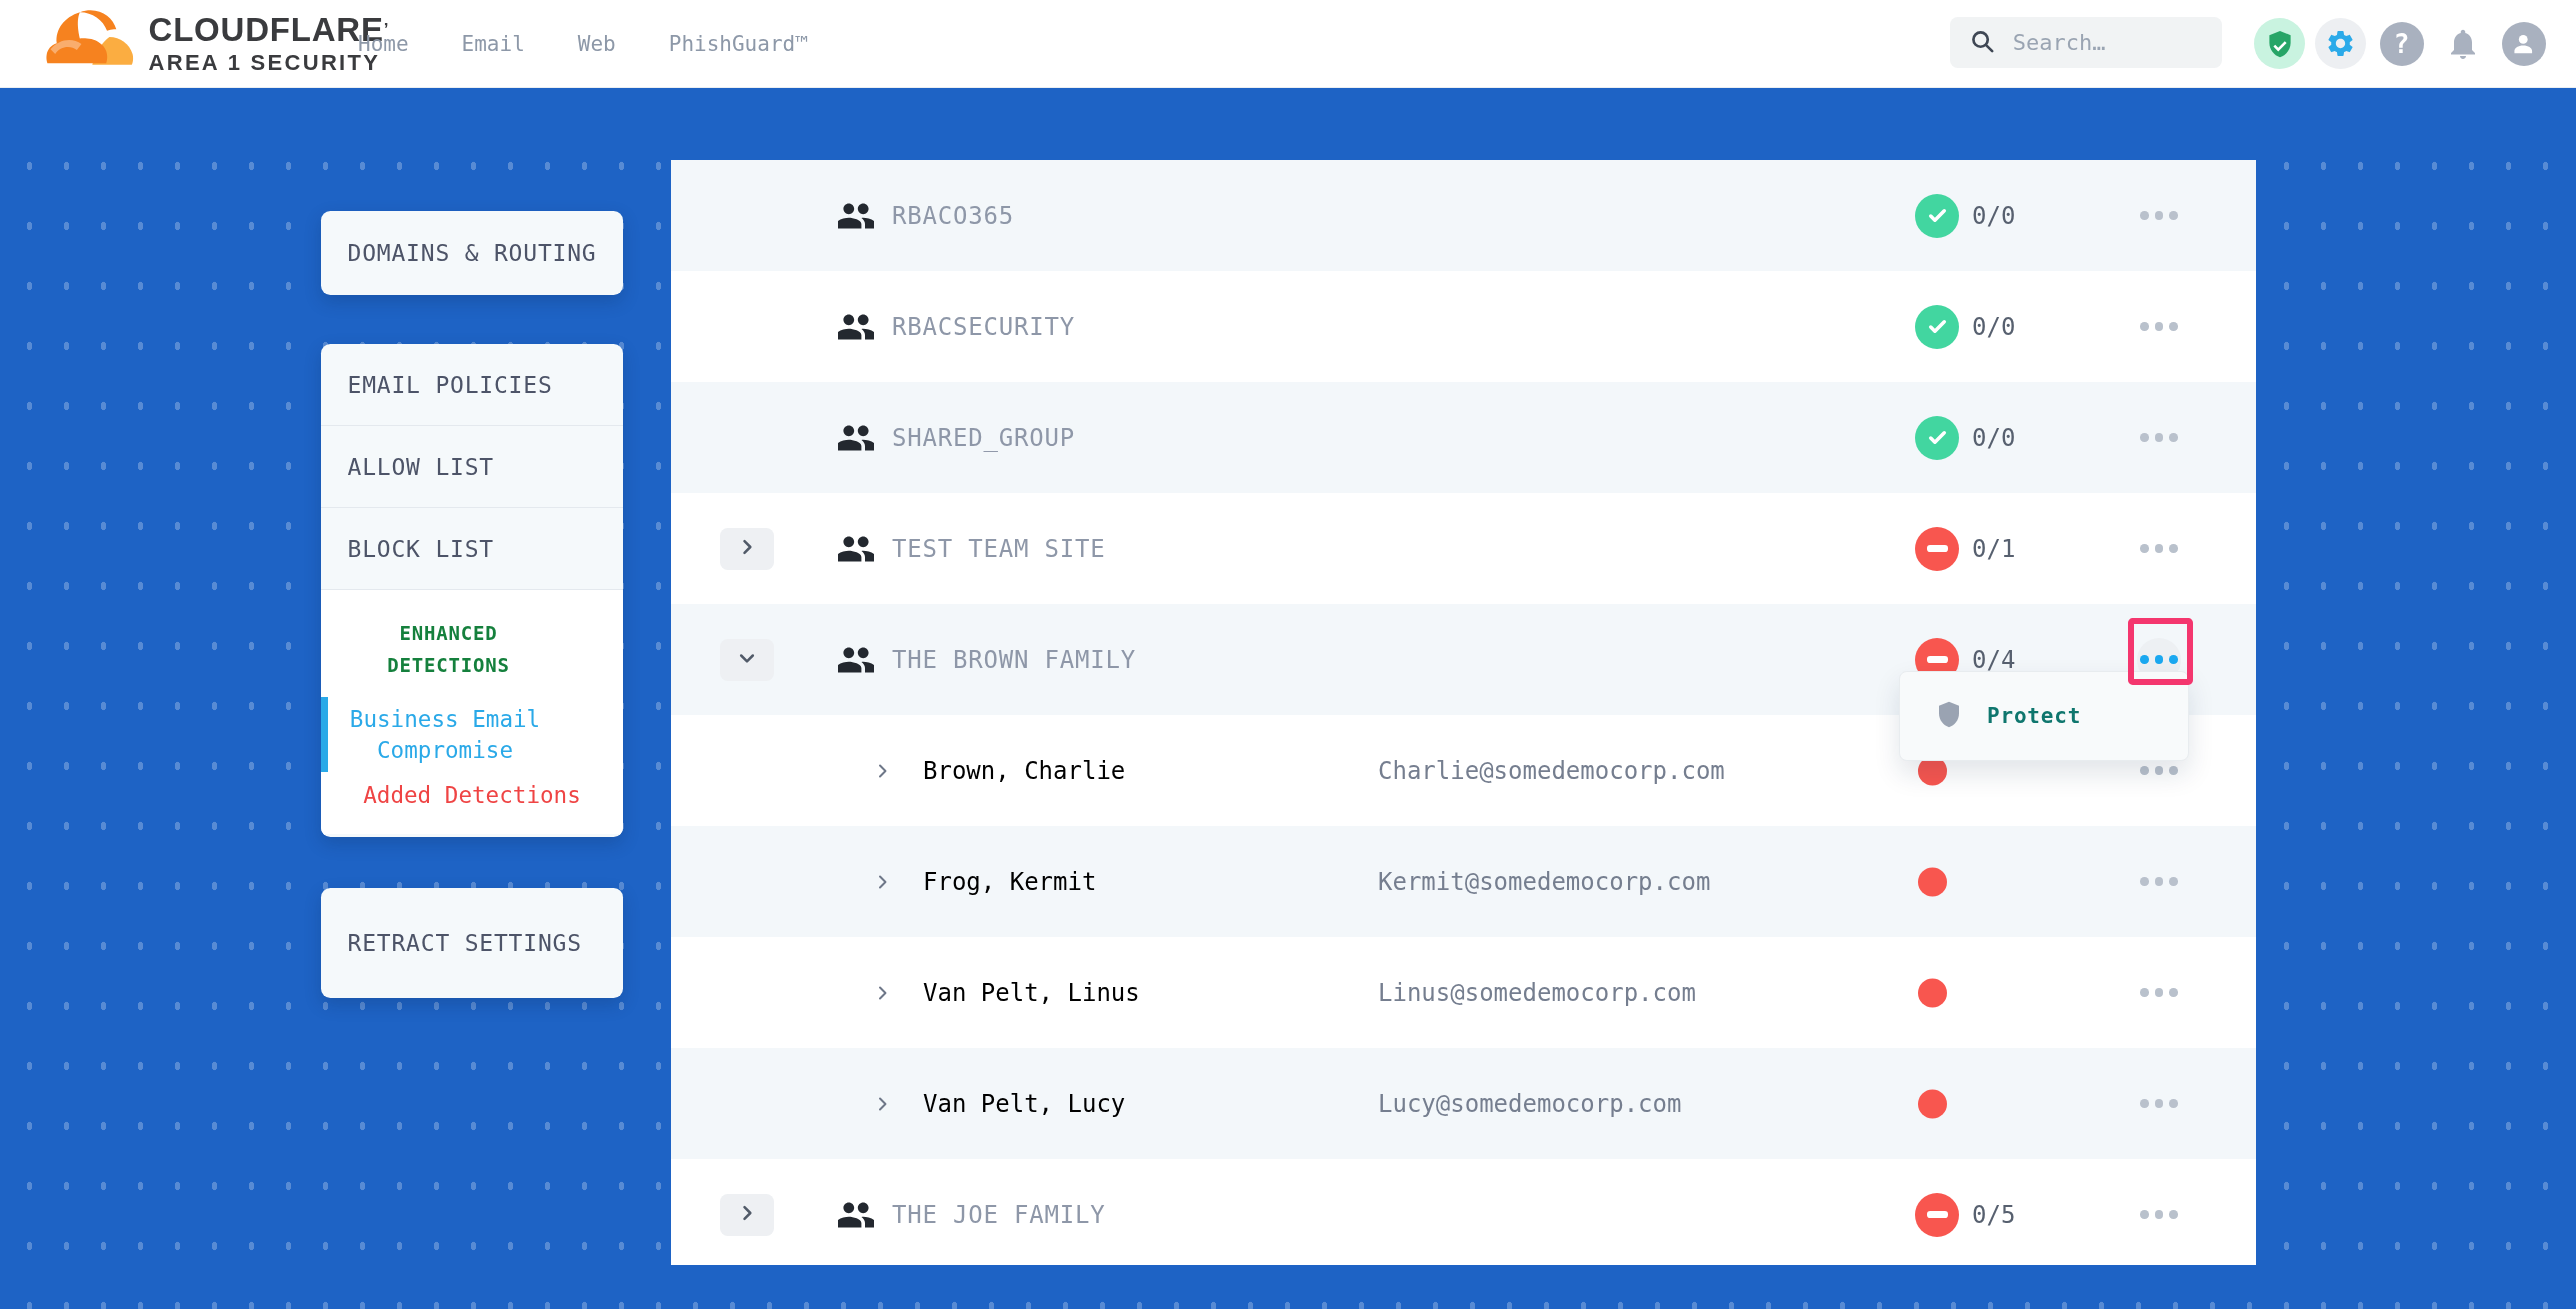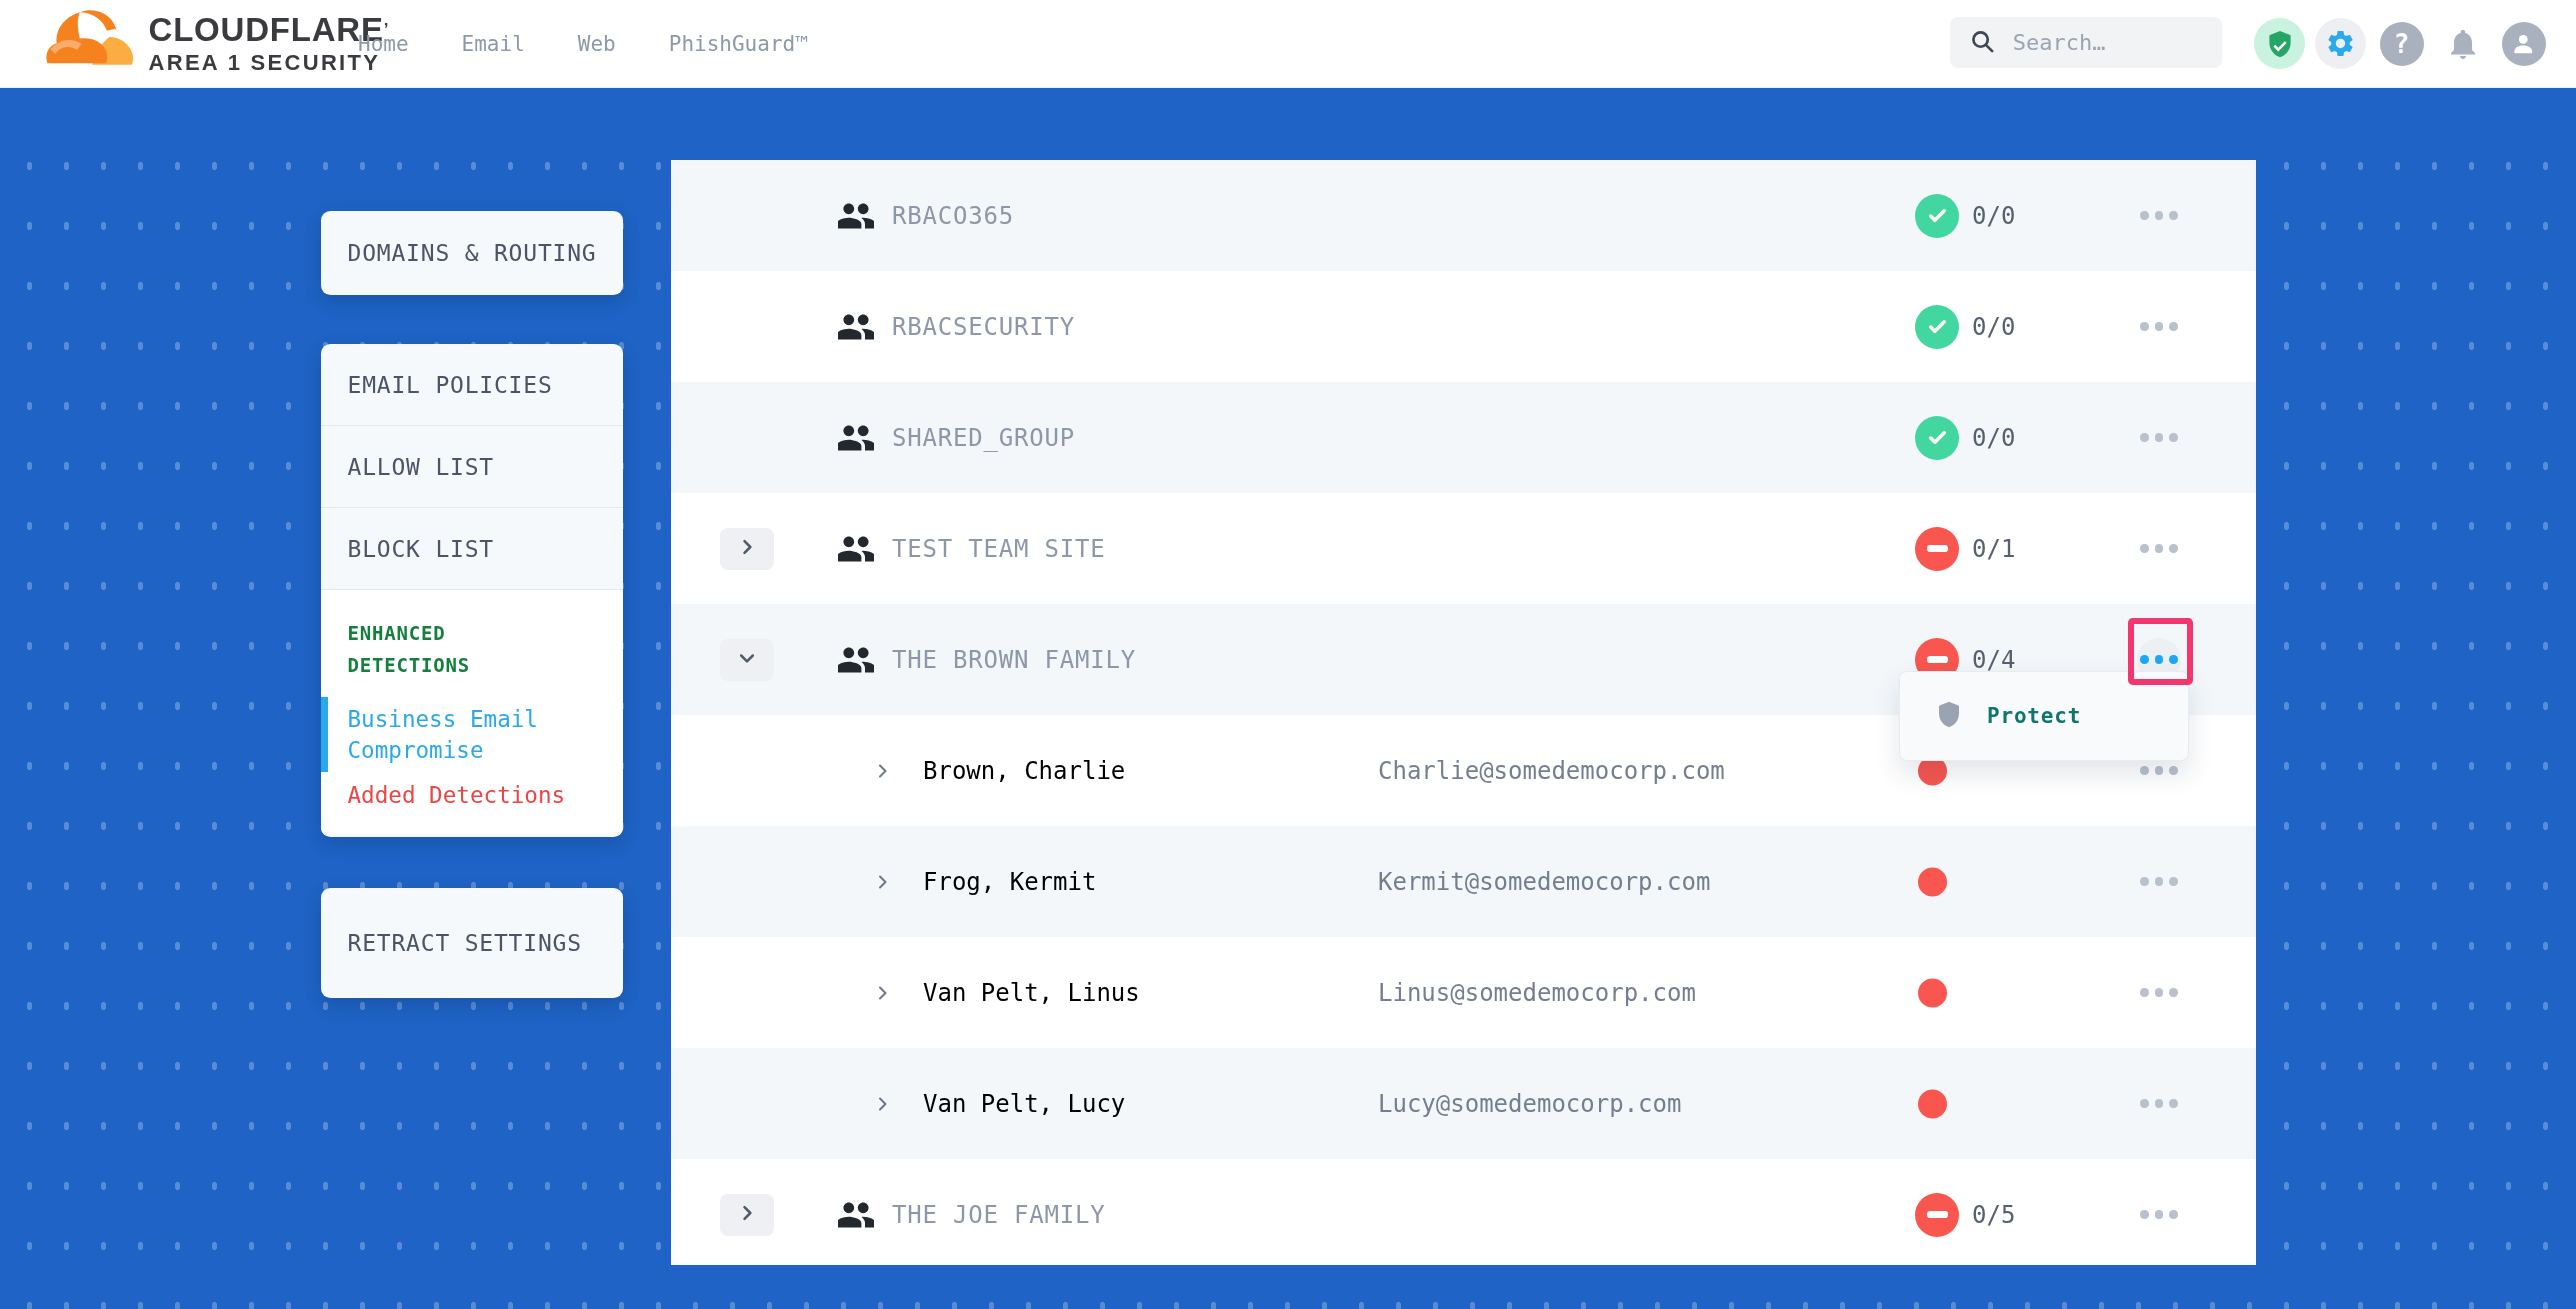--- a/index.html
+++ b/index.html
@@ -33,21 +33,21 @@
 
   
   .tabs{position:absolute;top:87px;left:0;width:100%;height:72px;background:#ffffff;display:flex;align-items:center;
         gap:50px;padding-left:273px;box-sizing:border-box;z-index:4;}
   .tab{font-size:20px;color:#98a2b2;position:relative;height:72px;display:flex;align-items:center;cursor:pointer;white-space:nowrap;}
   .tab.active{color:#2aa9e8;}
   .tab.active::after{content:"";position:absolute;left:-3.1px;right:-3.1px;bottom:0;height:6.2px;background:#2aa9e8;}
 
   
   .card{position:absolute;left:321px;width:302px;background:#f5f9fb;border-radius:9.3px;
-        box-shadow:0 6.2px 17px rgba(10,35,70,.20);color:#4d5468;z-index:2;}
+        box-shadow:0 6.2px 17px rgba(10,35,70,.20);color:#4d5468;z-index:2;text-align:center;}
   .card-a{top:211px;height:84px;display:flex;align-items:center;padding:0 26.5px;box-sizing:border-box;}
   .card-a span,.card-c span{font-size:23px;letter-spacing:0.8px;}
   .card-b{top:344px;height:493px;overflow:hidden;}
   .pitem{height:82px;display:flex;align-items:center;padding:0 26.5px;border-bottom:1.6px solid #e4e9ee;box-sizing:border-box;
          font-size:23px;letter-spacing:0.8px;cursor:pointer;}
   .enhanced{background:#ffffff;height:244px;padding:26.5px 26.5px 0;box-sizing:border-box;}
   .etitle{color:#15803d;font-weight:bold;font-size:19px;line-height:32px;letter-spacing:0.8px;width:202px;}
   .bec{position:relative;color:#2aa9e8;font-size:22.6px;line-height:31px;margin-top:23px;width:195px;cursor:pointer;}
   .bec::before{content:"";position:absolute;left:-26.5px;top:-6.2px;bottom:-6.2px;width:7px;background:#2aa9e8;}
   .added{color:#ef4444;font-size:22.6px;margin-top:16px;cursor:pointer;}

